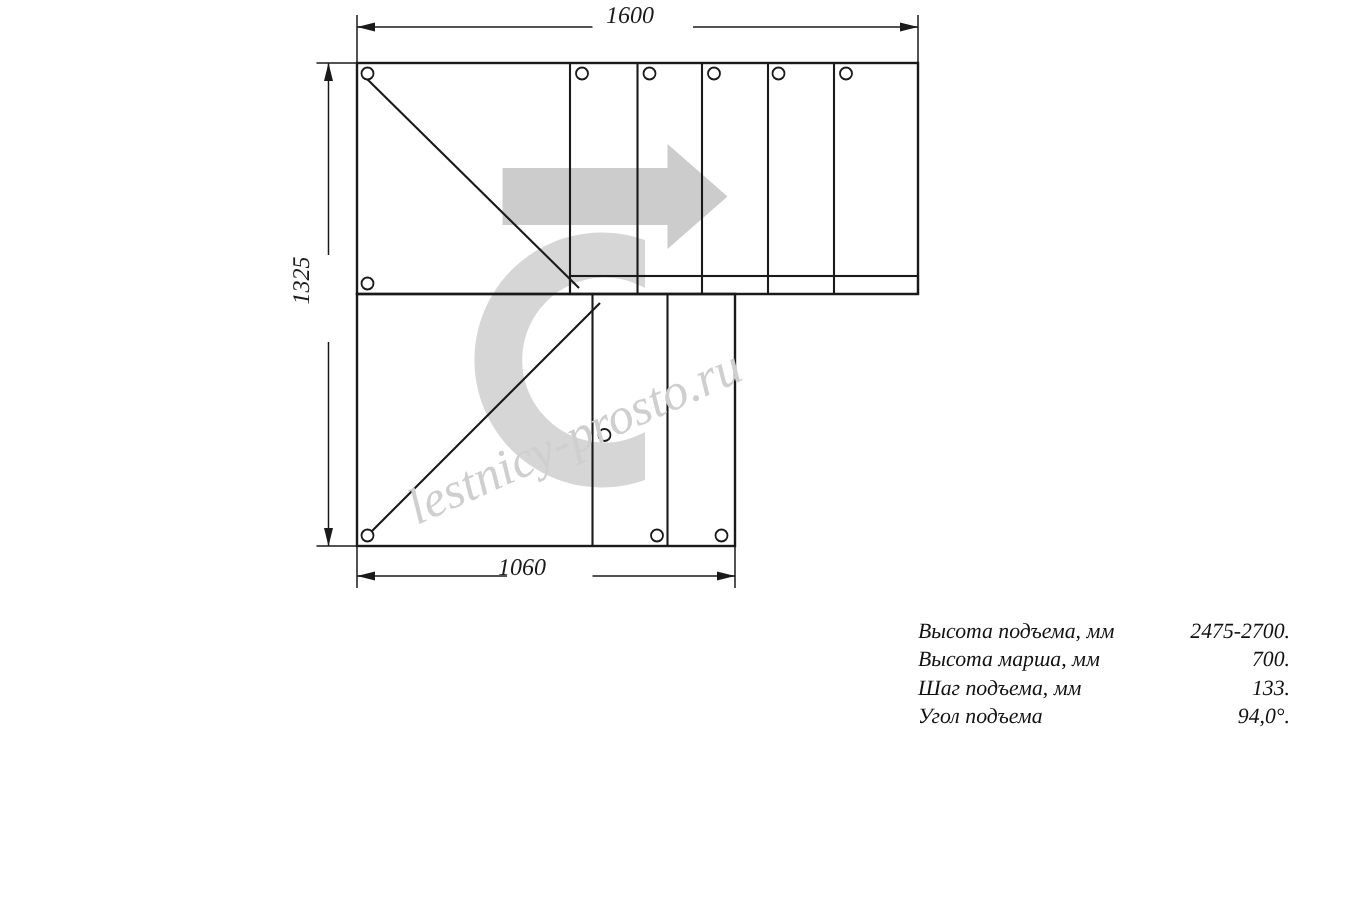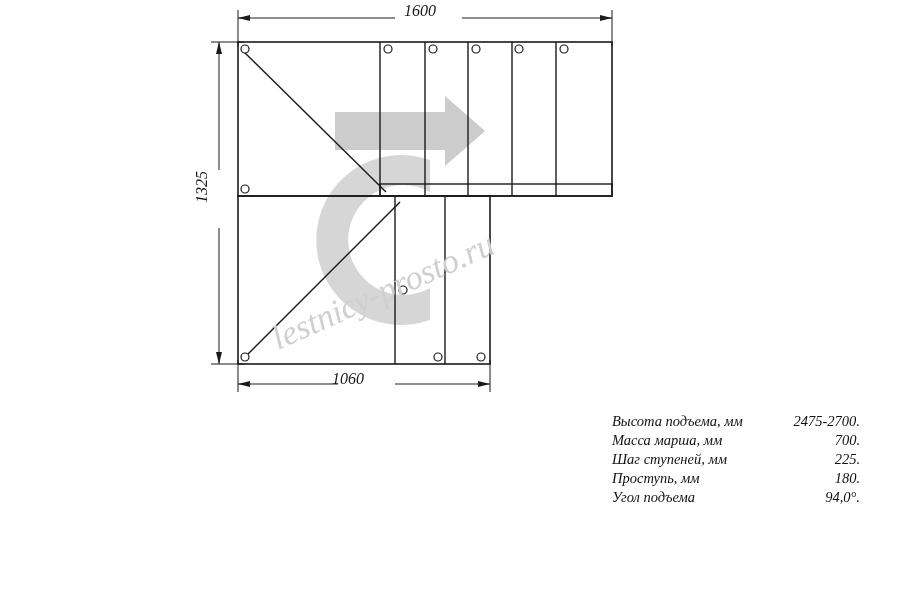--- a/index.html
+++ b/index.html
@@ -171,30 +171,26 @@
   <div class="dim-label" id="dim-bottom-label">1060</div>
 
   <div class="dim-label" id="dim-left-label">1325</div>
 
   <div id="spec-table">
     <div class="spec-row">
       <span class="spec-name">Высота подъема, мм</span>
       <span class="spec-value">2475-2700.</span>
     </div>
     <div class="spec-row">
-      <span class="spec-name">Масса марша, мм</span>
+      <span class="spec-name">Высота марша, мм</span>
       <span class="spec-value">700.</span>
     </div>
     <div class="spec-row">
-      <span class="spec-name">Шаг ступеней, мм</span>
-      <span class="spec-value">225.</span>
-    </div>
-    <div class="spec-row">
-      <span class="spec-name">Проступь, мм</span>
-      <span class="spec-value">180.</span>
+      <span class="spec-name">Шаг подъема, мм</span>
+      <span class="spec-value">133.</span>
     </div>
     <div class="spec-row">
       <span class="spec-name">Угол подъема</span>
       <span class="spec-value">94,0°.</span>
     </div>
   </div>
 
 </div>
 
 </body></html>

